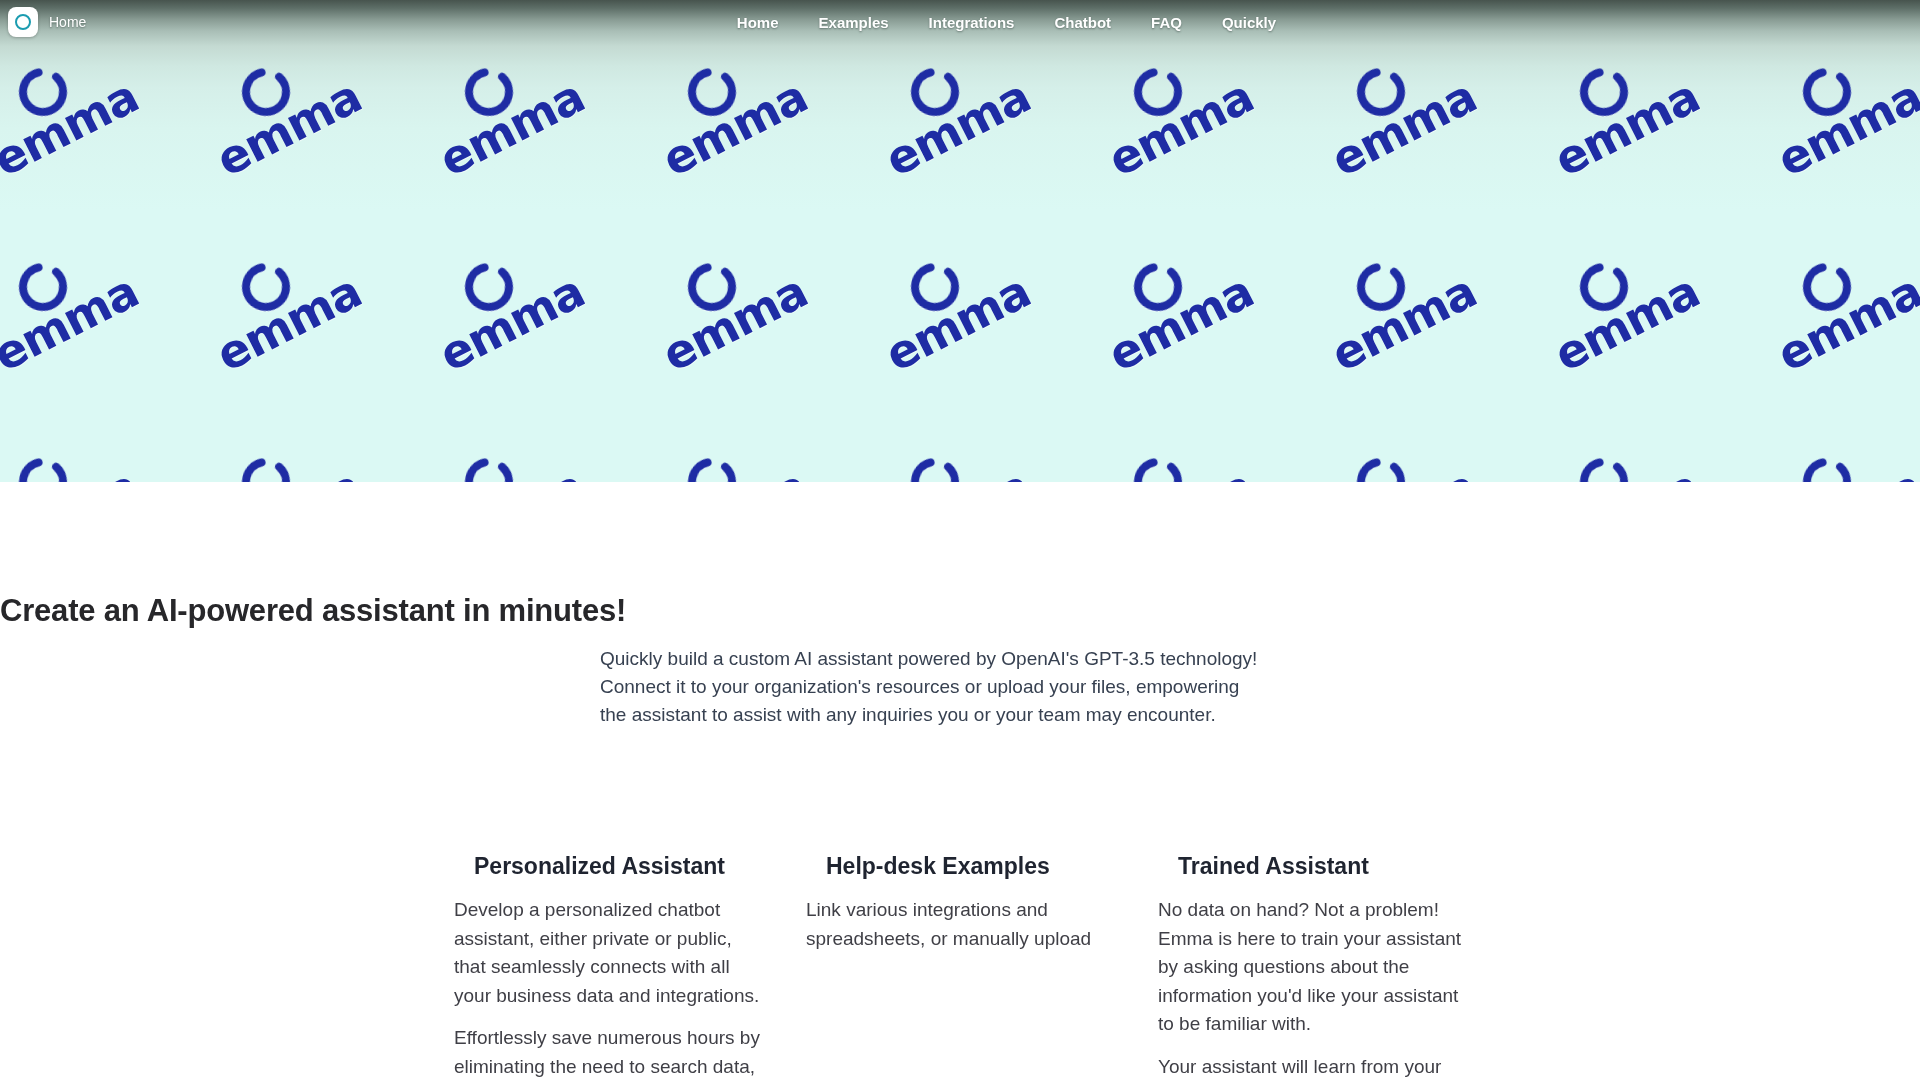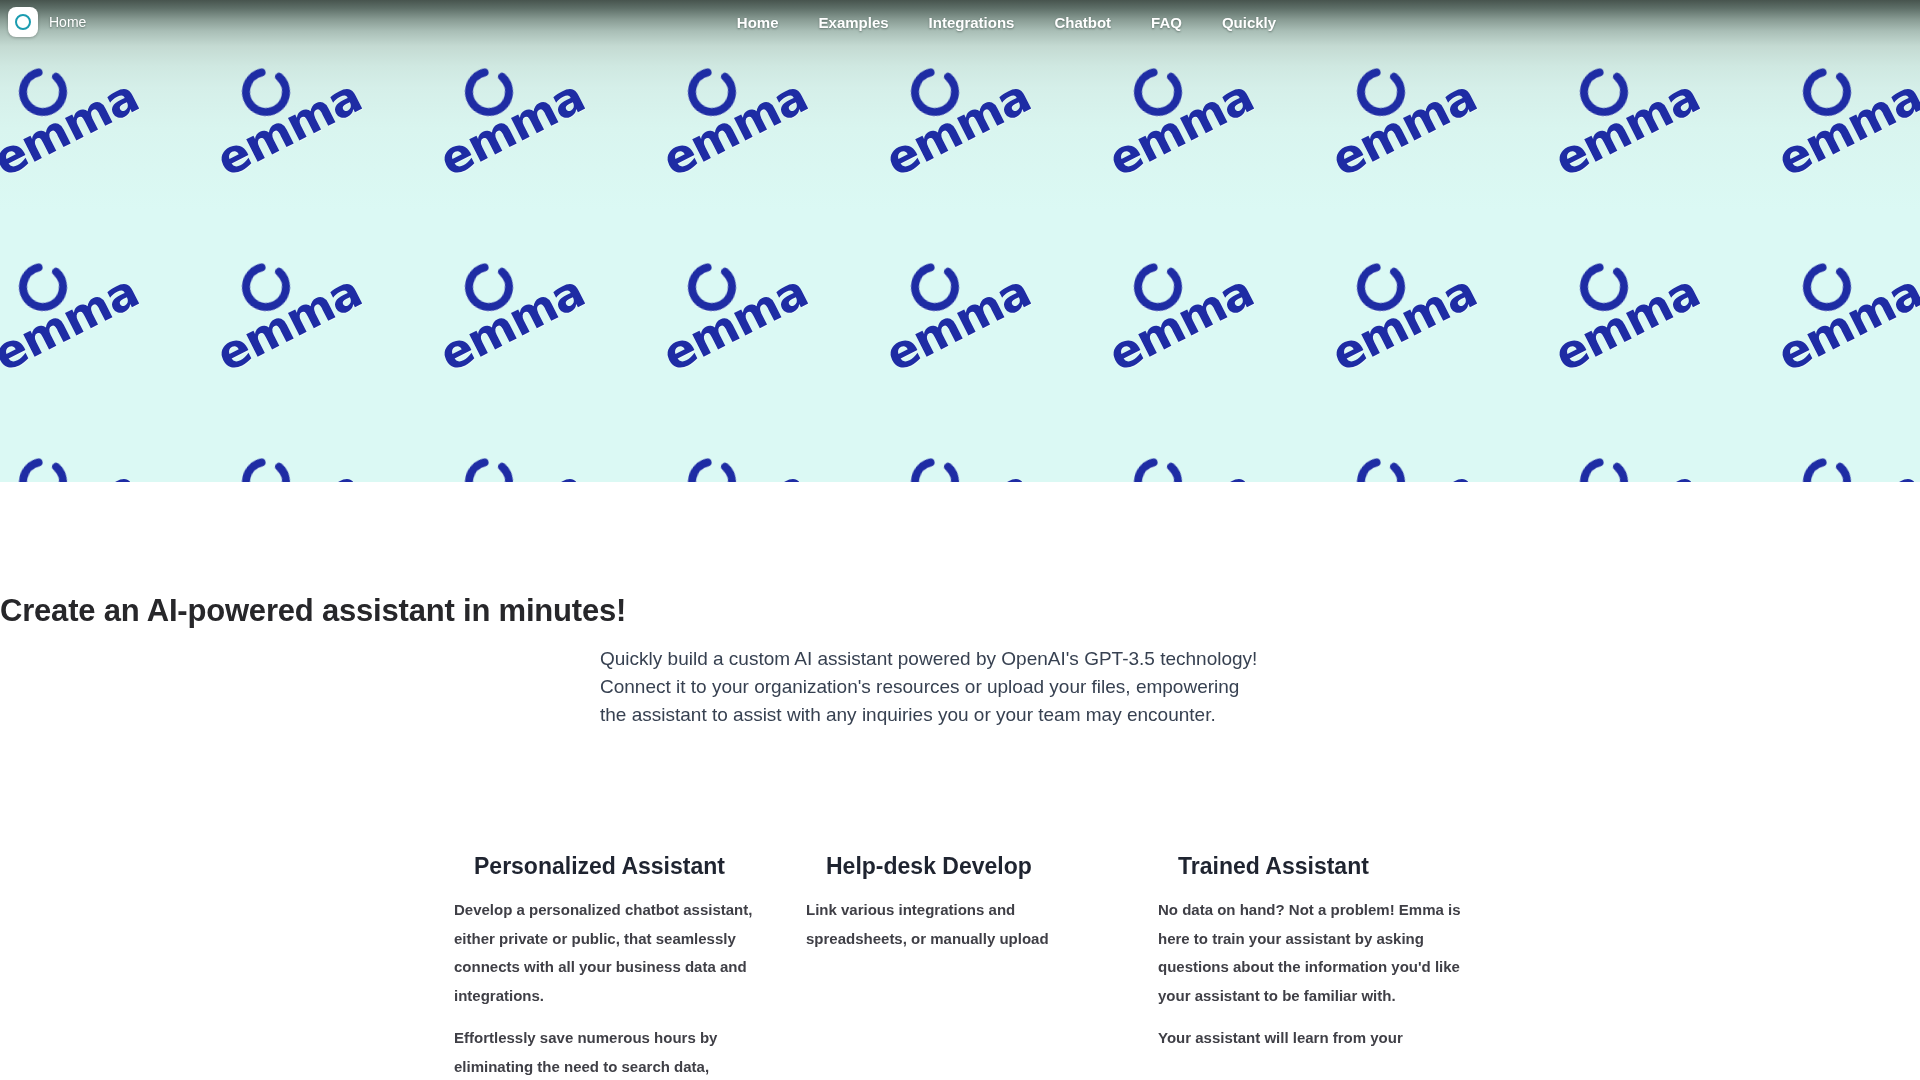--- a/index.html
+++ b/index.html
@@ -56,21 +56,21 @@
   .intro h1 { font-size:31px; font-weight:bold; color:#27272a; letter-spacing:-.2px; }
   .intro .subtitle {
     margin:16px auto 0; max-width:720px; font-size:19px; line-height:28px;
     color:#374151; white-space:pre-line;
   }
   .features {
     width:1012px; margin:124px auto 0;
     display:grid; grid-template-columns:repeat(3, 1fr); column-gap:44px;
   }
   .feature h2 { font-size:23px; font-weight:bold; color:#1f2430; margin-bottom:16px;margin-left:20px; }
-  .feature p  { font-size:15px; line-height:28.5px; color:#3f3f46; margin-bottom:14px;font-weight:bold; }
+  .feature p  { font-size:19px; line-height:28.5px; color:#3f3f46; margin-bottom:14px; }
 </style>
 </head>
 <body>
 
 <header class="hero">
   <div class="pattern">
       <div class="tile" style="left: 5px; top: 52px;">
         <svg width="50" height="50" viewBox="0 0 50 50" style="transform: rotate(14deg);">
           <circle cx="25" cy="25" r="20" fill="none" stroke="#1e2ca4" stroke-width="8" stroke-linecap="round" pathLength="100" stroke-dasharray="85 15" stroke-dashoffset="17.5"></circle>
         </svg>
@@ -260,21 +260,21 @@
 the assistant to assist with any inquiries you or your team may encounter.</p>
   </section>
 
   <section class="features">
       <div class="feature">
         <h2>Personalized Assistant</h2>
         <p>Develop a personalized chatbot assistant, either private or public, that seamlessly connects with all your business data and integrations.</p>
         <p>Effortlessly save numerous hours by eliminating the need to search data,</p>
       </div>
       <div class="feature">
-        <h2>Help-desk Develop</h2>
+        <h2>Help-desk Examples</h2>
         <p>Link various integrations and spreadsheets, or manually upload</p>
       </div>
       <div class="feature">
         <h2>Trained Assistant</h2>
         <p>No data on hand? Not a problem! Emma is here to train your assistant by asking questions about the information you'd like your assistant to be familiar with.</p>
         <p>Your assistant will learn from your</p>
       </div>
     </section>
 </main>
 

